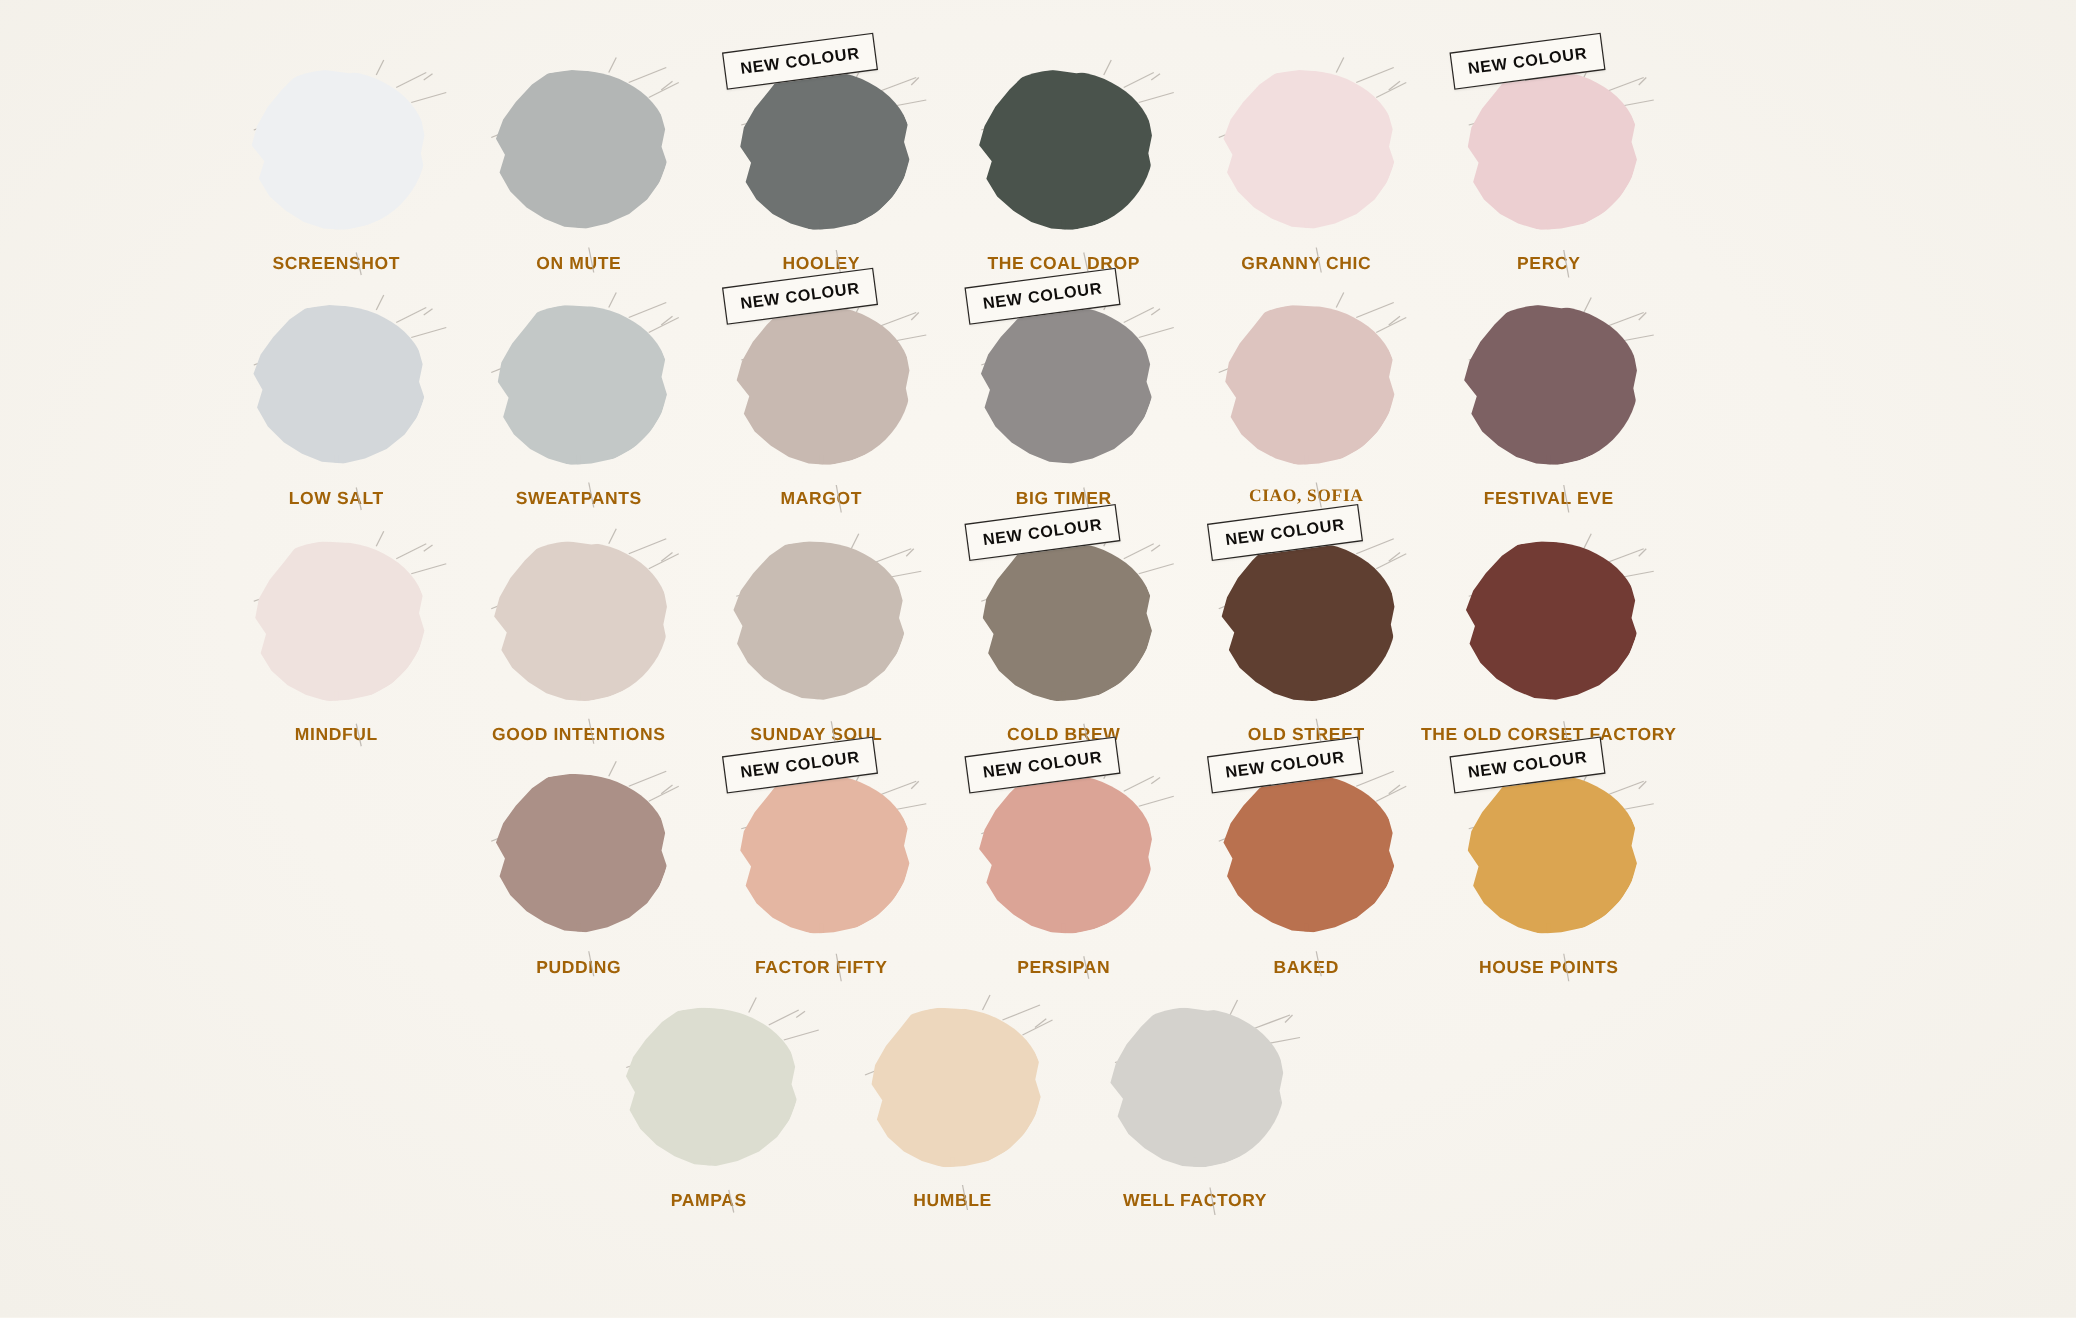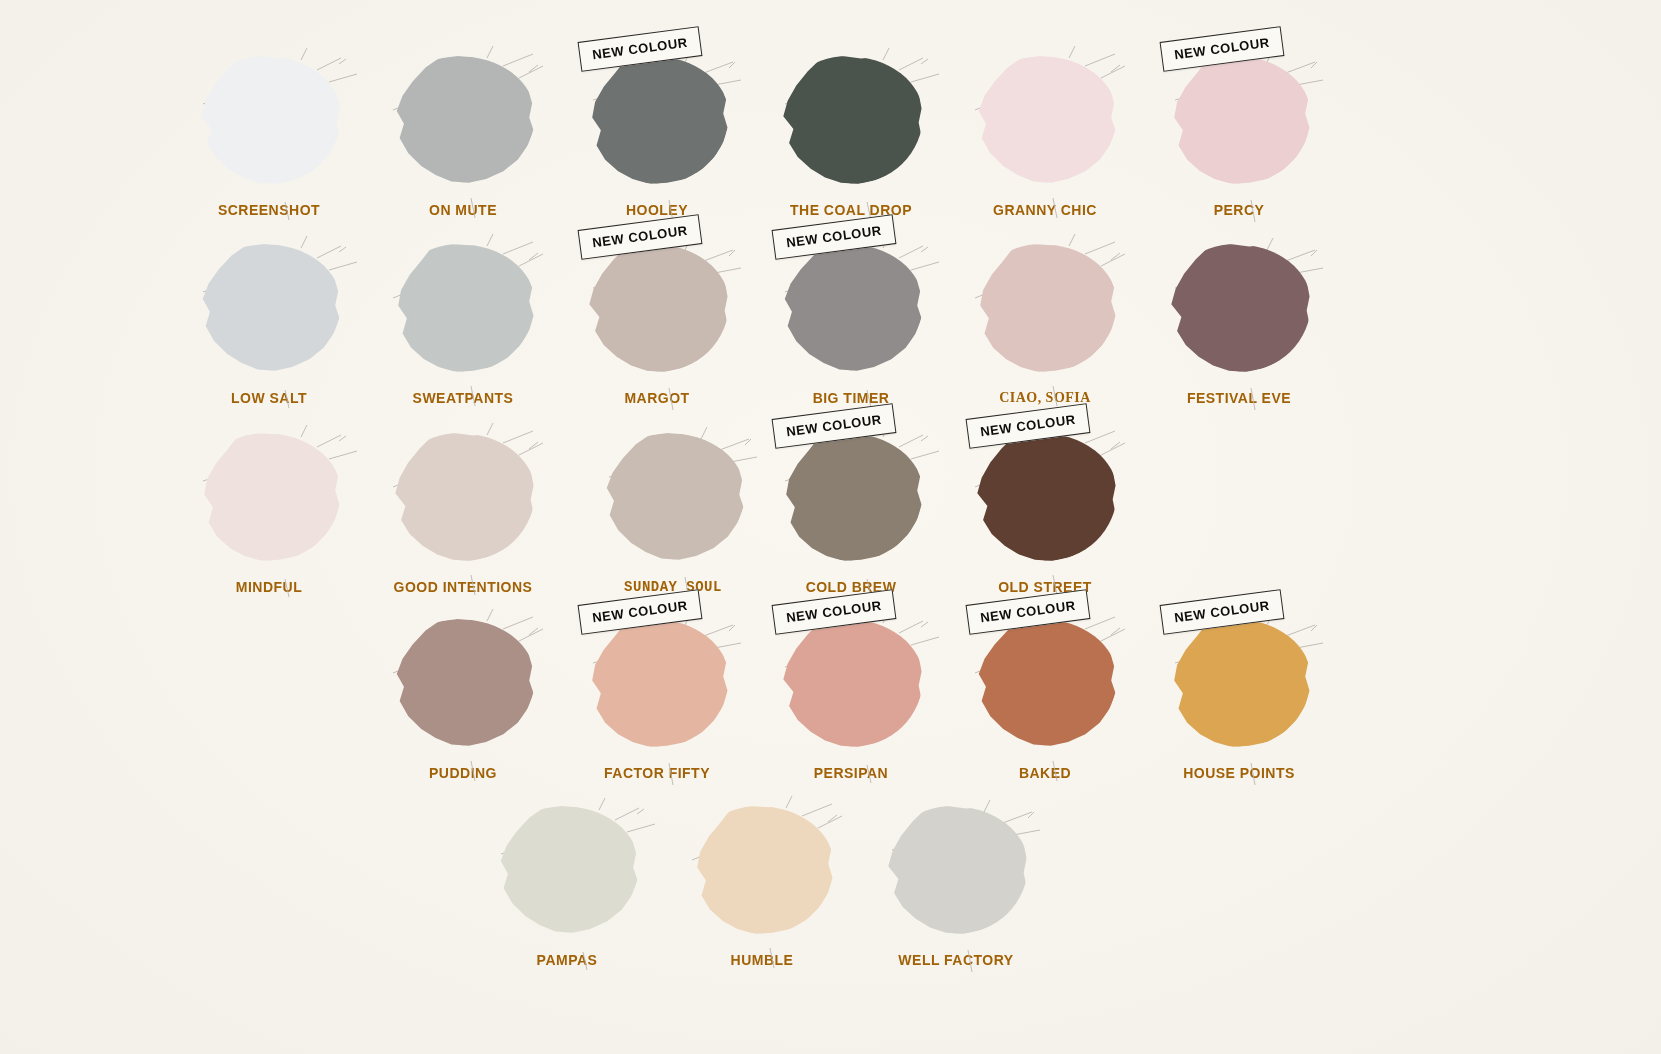--- a/index.html
+++ b/index.html
@@ -352,21 +352,21 @@
           <line x1="104" y1="6" x2="110" y2="-6"></line>
           <path d="M146 20 l9 -7"></path>
           <line x1="88" y1="146" x2="92" y2="166"></line>
         </svg>
         <div class="blob" style="background: rgb(221, 208, 200); clip-path: polygon(30% 1%, 44% 0%, 57% 2%, 66% 1%, 75% 5%, 85% 10%, 93% 19%, 97% 29%, 99% 41%, 97% 52%, 99% 63%, 94% 74%, 87% 84%, 78% 92%, 67% 97%, 55% 100%, 43% 99%, 32% 95%, 22% 88%, 13% 79%, 7% 68%, 10% 57%, 3% 47%, 6% 35%, 12% 23%, 20% 12%);">
           <div class="drip" style="background: rgb(221, 208, 200);"></div>
         </div>
       </div>
       <div class="swatch-label">GOOD INTENTIONS</div>
     </div>
-    <div class="swatch-cell" style="left: 575px; top: 429px; font-family: Liberation Mono, monospace;">
+    <div class="swatch-cell" style="left: 555px; top: 429px;">
       <div class="blob-wrap">
         <svg class="splatter" width="204" height="176" viewBox="-22 -16 204 176">
           <line x1="16" y1="48" x2="46" y2="40"></line>
           <line x1="124" y1="22" x2="156" y2="10"></line>
           <line x1="132" y1="34" x2="164" y2="28"></line>
           <line x1="108" y1="10" x2="114" y2="-2"></line>
           <path d="M152 16 l6 -6"></path>
           <line x1="92" y1="148" x2="96" y2="170"></line>
         </svg>
         <div class="blob" style="background: rgb(200, 188, 179); clip-path: polygon(33% 2%, 46% 0%, 59% 1%, 69% 3%, 79% 8%, 88% 15%, 95% 25%, 98% 37%, 96% 48%, 99% 58%, 95% 70%, 88% 81%, 78% 90%, 66% 96%, 54% 99%, 42% 98%, 31% 93%, 21% 86%, 12% 76%, 6% 64%, 9% 53%, 4% 43%, 8% 31%, 15% 20%, 24% 9%);">
@@ -402,20 +402,36 @@
           <path d="M146 20 l9 -7"></path>
           <line x1="88" y1="146" x2="92" y2="166"></line>
         </svg>
         <div class="blob" style="background: rgb(95, 63, 49); clip-path: polygon(30% 1%, 44% 0%, 57% 2%, 66% 1%, 75% 5%, 85% 10%, 93% 19%, 97% 29%, 99% 41%, 97% 52%, 99% 63%, 94% 74%, 87% 84%, 78% 92%, 67% 97%, 55% 100%, 43% 99%, 32% 95%, 22% 88%, 13% 79%, 7% 68%, 10% 57%, 3% 47%, 6% 35%, 12% 23%, 20% 12%);">
           <div class="drip" style="background: rgb(95, 63, 49);"></div>
         </div>
         <div class="new-tag">NEW COLOUR</div>
       </div>
       <div class="swatch-label">OLD STREET</div>
     </div>
+    <div class="swatch-cell" style="left: 1141px; top: 429px;">
+      <div class="blob-wrap">
+        <svg class="splatter" width="204" height="176" viewBox="-22 -16 204 176">
+          <line x1="16" y1="48" x2="46" y2="40"></line>
+          <line x1="124" y1="22" x2="156" y2="10"></line>
+          <line x1="132" y1="34" x2="164" y2="28"></line>
+          <line x1="108" y1="10" x2="114" y2="-2"></line>
+          <path d="M152 16 l6 -6"></path>
+          <line x1="92" y1="148" x2="96" y2="170"></line>
+        </svg>
+        <div class="blob" style="background: rgb(114, 59, 52); clip-path: polygon(33% 2%, 46% 0%, 59% 1%, 69% 3%, 79% 8%, 88% 15%, 95% 25%, 98% 37%, 96% 48%, 99% 58%, 95% 70%, 88% 81%, 78% 90%, 66% 96%, 54% 99%, 42% 98%, 31% 93%, 21% 86%, 12% 76%, 6% 64%, 9% 53%, 4% 43%, 8% 31%, 15% 20%, 24% 9%);">
+          <div class="drip" style="background: rgb(114, 59, 52);"></div>
+        </div>
+      </div>
+      <div class="swatch-label">THE OLD CORSET FACTORY</div>
+    </div>
     <div class="swatch-cell" style="left: 365px; top: 615px;">
       <div class="blob-wrap">
         <svg class="splatter" width="204" height="176" viewBox="-22 -16 204 176">
           <line x1="10" y1="58" x2="40" y2="46"></line>
           <line x1="120" y1="14" x2="150" y2="2"></line>
           <line x1="136" y1="26" x2="160" y2="14"></line>
           <line x1="104" y1="6" x2="110" y2="-6"></line>
           <path d="M146 20 l9 -7"></path>
           <line x1="88" y1="146" x2="92" y2="166"></line>
         </svg>

